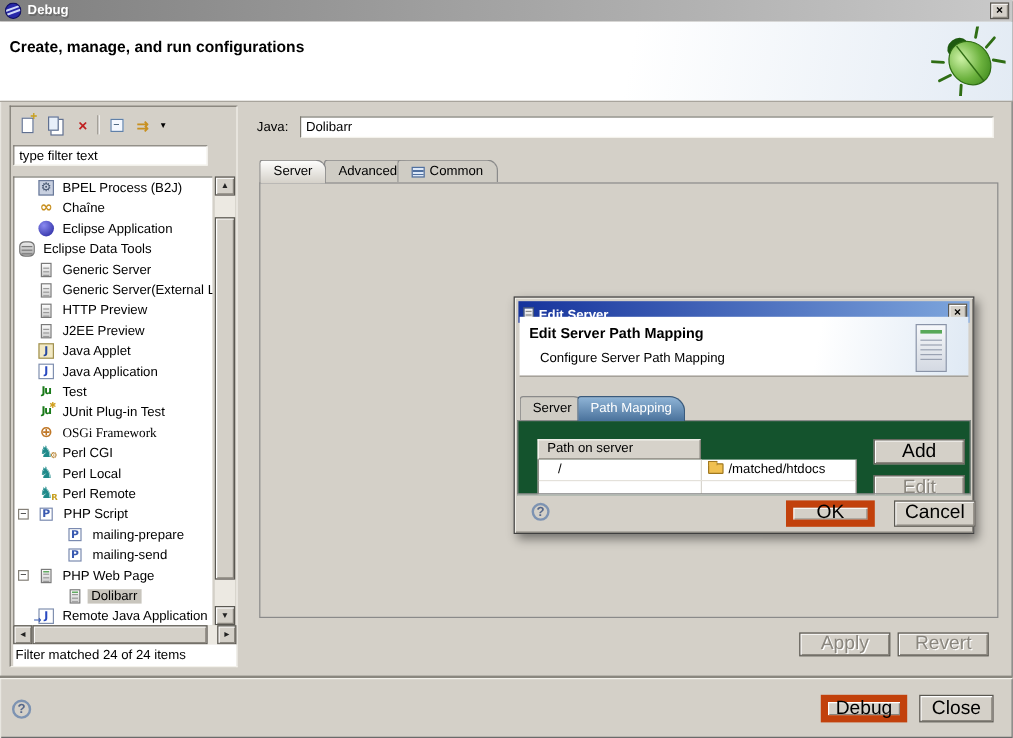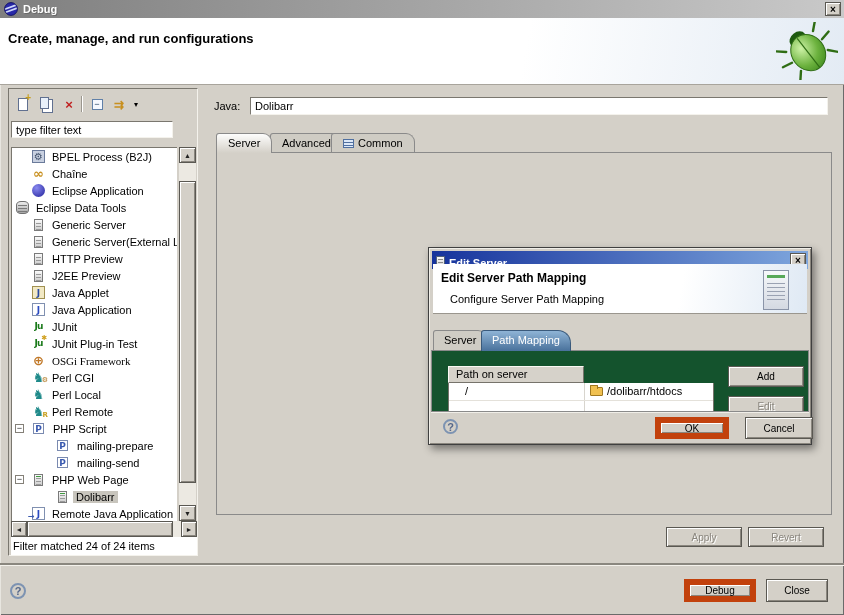--- a/index.html
+++ b/index.html
@@ -2,21 +2,21 @@
 <html><head>
 <meta charset="utf-8">
 <style>
   * { margin:0; padding:0; box-sizing:border-box; }
   html,body { width:844px; height:615px; }
   body { font-family:"Liberation Sans", sans-serif; font-size:11px; color:#000; background:#d4d0c8; }
   #window { position:relative; width:844px; height:615px; background:#d4d0c8; overflow:hidden;
             box-shadow: inset 1px 1px 0 #e8e6e0, inset -1px -1px 0 #6a6a6a; }
   .btn { position:absolute; background:#d4d0c8; border:1px solid #5a5852;
          box-shadow: inset 1px 1px 0 #fff, inset -1px -1px 0 #8a867e;
-         font-family:"Liberation Sans",sans-serif; font-size:10px; text-align:center; cursor:default;
+         font-family:"Liberation Sans",sans-serif; font-size:16px; text-align:center; cursor:default;
          display:flex; align-items:center; justify-content:center; }
   .btn.default { border:6px solid #c2410c; box-shadow: inset 1px 1px 0 #fff, inset -1px -1px 0 #8a867e, inset 0 0 0 1px #d4d0c8; }
   .btn.disabled { color:#8a867e; text-shadow:1px 1px 0 #fff; }
   .groupbox { position:absolute; border:1px solid #8c897f; border-radius:3px;
               box-shadow: 1px 1px 0 #f6f4ee, inset 1px 1px 0 #f6f4ee; }
   .legend { position:absolute; top:-7px; left:7px; background:#d4d0c8; padding:0 4px; font-size:11px; line-height:12px; }
   .lbl { position:absolute; white-space:nowrap; }
   input[type=text] { position:absolute; font-family:"Liberation Sans",sans-serif; font-size:11px;
          background:#fff; border:1px solid; border-color:#7a776f #f4f2ec #f4f2ec #7a776f; padding:1px 4px; outline:none; }
   input.dim { color:#9a978f; }
@@ -252,21 +252,21 @@
         <div class="trow" style="padding-left: 20px;">
           <span class="ti ti-applet"></span>
           <span class="tlabel">Java Applet</span>
         </div>
         <div class="trow" style="padding-left: 20px;">
           <span class="ti ti-java"></span>
           <span class="tlabel">Java Application</span>
         </div>
         <div class="trow" style="padding-left: 20px;">
           <span class="ti ti-junit"></span>
-          <span class="tlabel">JUnit</span>
+          <span class="tlabel">Test</span>
         </div>
         <div class="trow" style="padding-left: 20px;">
           <span class="ti ti-junit-plugin"></span>
           <span class="tlabel">JUnit Plug-in Test</span>
         </div>
         <div class="trow" style="padding-left: 20px; font-family: Liberation Serif, serif;">
           <span class="ti ti-osgi"></span>
           <span class="tlabel">OSGi Framework</span>
         </div>
         <div class="trow" style="padding-left: 20px;">
@@ -396,21 +396,21 @@
     </div>
     <div class="dtab" style="left:4px"><span>Server</span></div>
     <div class="dtab active" style="left:52px"><span>Path Mapping</span></div>
 
     <div id="dcontent">
       <div class="thcell" style="left:16px;width:136px">Path on server</div>
       <div id="tbody">
         <div class="colline"></div>
         <div class="rowline"></div>
         <span class="lbl" style="left:16px;top:2px">/</span>
-        <span class="lbl" style="left:141px;top:2px"><span class="folder"></span><span>/dolibarr/htdocs</span></span>
+        <span class="lbl" style="left:141px;top:2px"><span class="folder"></span><span>/matched/htdocs</span></span>
       </div>
       <div class="btn" style="left:296px;top:15px;width:76px;height:21px">Add</div>
       <div class="btn disabled" style="left:296px;top:45px;width:76px;height:21px">Edit</div>
     </div>
 
     <div id="dbottom">
       <div class="helpcircle" style="left:12px;top:7px;width:15px;height:15px">?</div>
       <div class="btn default" style="left:224px;top:5px;width:74px;height:22px">OK</div>
       <div class="btn" style="left:314px;top:5px;width:68px;height:22px">Cancel</div>
     </div>

